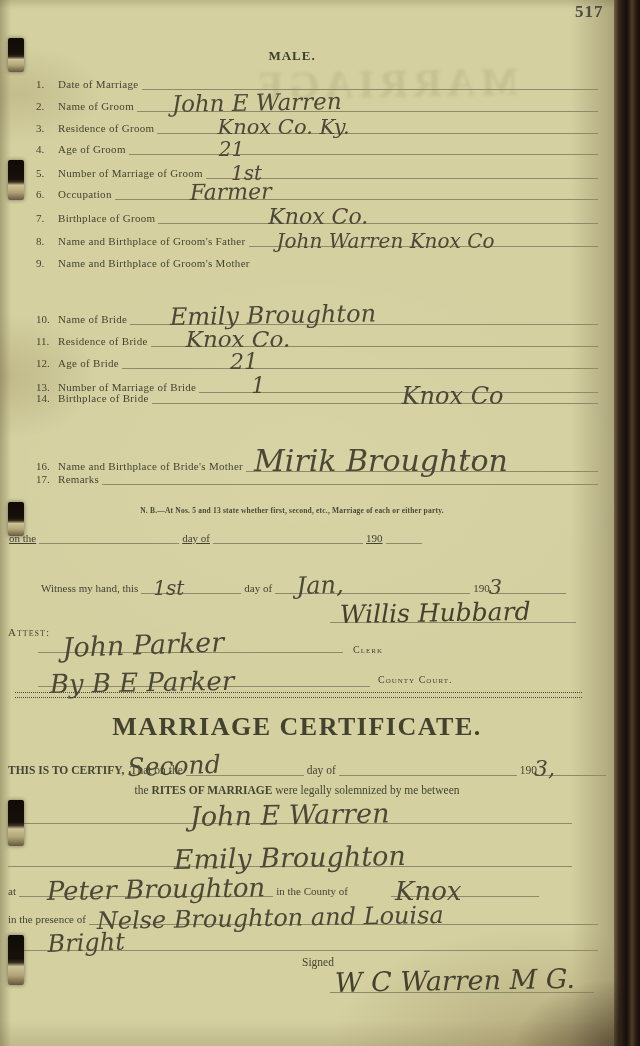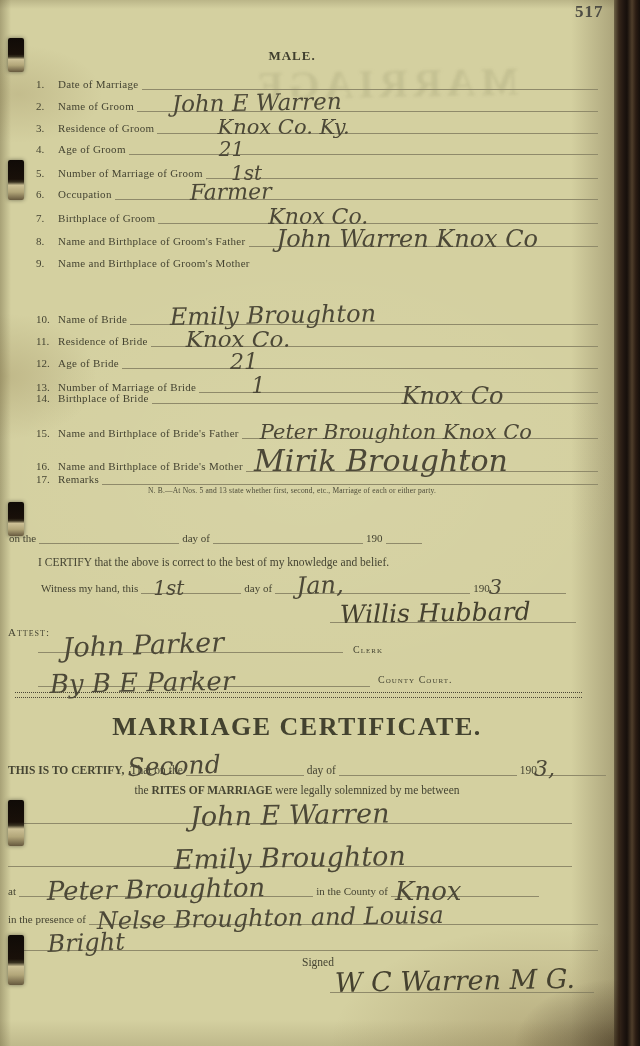--- a/index.html
+++ b/index.html
@@ -136,21 +136,21 @@
     <span class="num">7.</span>
     <span class="lbl">Birthplace of Groom</span>
     <span class="ln">
       <span class="hw" style="left:110px;font-size:22px;">Knox Co.</span>
     </span>
   </div>
   <div class="frow" style="top:231px;">
     <span class="num">8.</span>
     <span class="lbl">Name and Birthplace of Groom's Father</span>
     <span class="ln">
-      <span class="hw" style="left:28px;font-size:24px;text-align:center;">John Warren Knox Co</span>
+      <span class="hw" style="left:28px;font-size:20px;text-align:center;">John Warren Knox Co</span>
     </span>
   </div>
   <div class="frow" style="top:253px;">
     <span class="num">9.</span>
     <span class="lbl">Name and Birthplace of Groom's Mother</span>
   </div>
 
 
   <div class="frow" style="top:309px;">
     <span class="num">10.</span>
@@ -178,56 +178,48 @@
     <span class="lbl">Number of Marriage of Bride</span>
     <span class="ln">
       <span class="hw" style="left:52px;font-size:22px;">1</span>
     </span>
   </div>
   <div class="frow" style="top:388px;">
     <span class="num">14.</span>
     <span class="lbl">Birthplace of Bride</span>
     <span class="ln">
       <span class="hw" style="left:250px;font-size:24px;">Knox Co</span>
-    </span>
-  </div>
-  <div class="frow" style="top:423px;">
-    <span class="num">15.</span>
-    <span class="lbl">Name and Birthplace of Bride's Father</span>
-    <span class="ln">
-      <span class="hw" style="left:18px;font-size:21px;">Peter Broughton Knox Co</span>
     </span>
   </div>
   <div class="frow" style="top:456px;">
     <span class="num">16.</span>
     <span class="lbl">Name and Birthplace of Bride's Mother</span>
     <span class="ln">
       <span class="hw" style="left:8px;font-size:30px;">Mirik Broughton</span>
       <span class="hw" style="left:215px;font-size:14px;bottom:2px;">"      "</span>
     </span>
   </div>
   <div class="frow" style="top:469px;">
     <span class="num">17.</span>
     <span class="lbl">Remarks</span>
     <span class="ln"></span>
   </div>
 
-  <div class="nb" style="top:486px;">N. B.—At Nos. 5 and 13 state whether first, second, etc., Marriage of each or either party.</div>
-
-
-  <div class="frow" style="top:528px;left:6px;right:170px;">
+  <div class="nb" style="top:506px;font-weight:bold;">N. B.—At Nos. 5 and 13 state whether first, second, etc., Marriage of each or either party.</div>
+
+
+  <div class="frow" style="top:528px;left:6px;right:170px;text-decoration:underline;">
     <span class="gap">on the</span>
     <span class="lnw" style="width:140px;"></span>
     <span class="gap">day of</span>
     <span class="lnw" style="width:150px;"></span>
     <span class="gap">190</span>
     <span class="lnw" style="width:36px;"></span>
   </div>
 
-  <div class="txt" style="top:556px;left:38px;">I CERTIFY that the above is correct to the best of my knowledge and belief.</div>
 
   <div class="frow" style="top:578px;left:38px;right:48px;">
     <span class="gap">Witness my hand, this</span>
     <span class="lnw" style="width:100px;">
       <span class="hw" style="left:12px;font-size:20px;">1st</span>
     </span>
     <span class="gap">day of</span>
     <span class="lnw" style="width:195px;">
       <span class="hw" style="left:22px;font-size:24px;transform:rotate(-2deg);">Jan,</span>
     </span>
@@ -289,21 +281,21 @@
   <div class="lnw" style="position:absolute;top:850px;left:8px;right:42px;height:16px;display:block;">
     <span class="hw" style="left:50%;transform:translateX(-50%) rotate(-1deg);font-size:27px;bottom:-7px;">Emily Broughton</span>
   </div>
 
   <div class="frow" style="top:881px;left:8px;right:75px;font-size:11px;">
     <span class="gap" style="padding-left:0;">at</span>
     <span class="ln">
       <span class="hw" style="left:28px;font-size:26px;bottom:-8px;transform:rotate(-1deg);">Peter Broughton</span>
     </span>
     <span class="gap">in the County of</span>
-    <span class="lnw" style="width:148px;">
+    <span class="lnw" style="width:148px;margin-left:40px;">
       <span class="hw" style="left:4px;font-size:26px;bottom:-8px;">Knox</span>
     </span>
   </div>
 
   <div class="frow" style="top:909px;left:8px;right:16px;font-size:11px;">
     <span class="gap" style="padding-left:0;">in the presence of</span>
     <span class="ln">
       <span class="hw" style="left:8px;font-size:24px;bottom:-9px;transform:rotate(-1deg);">Nelse Broughton and Louisa</span>
     </span>
   </div>

